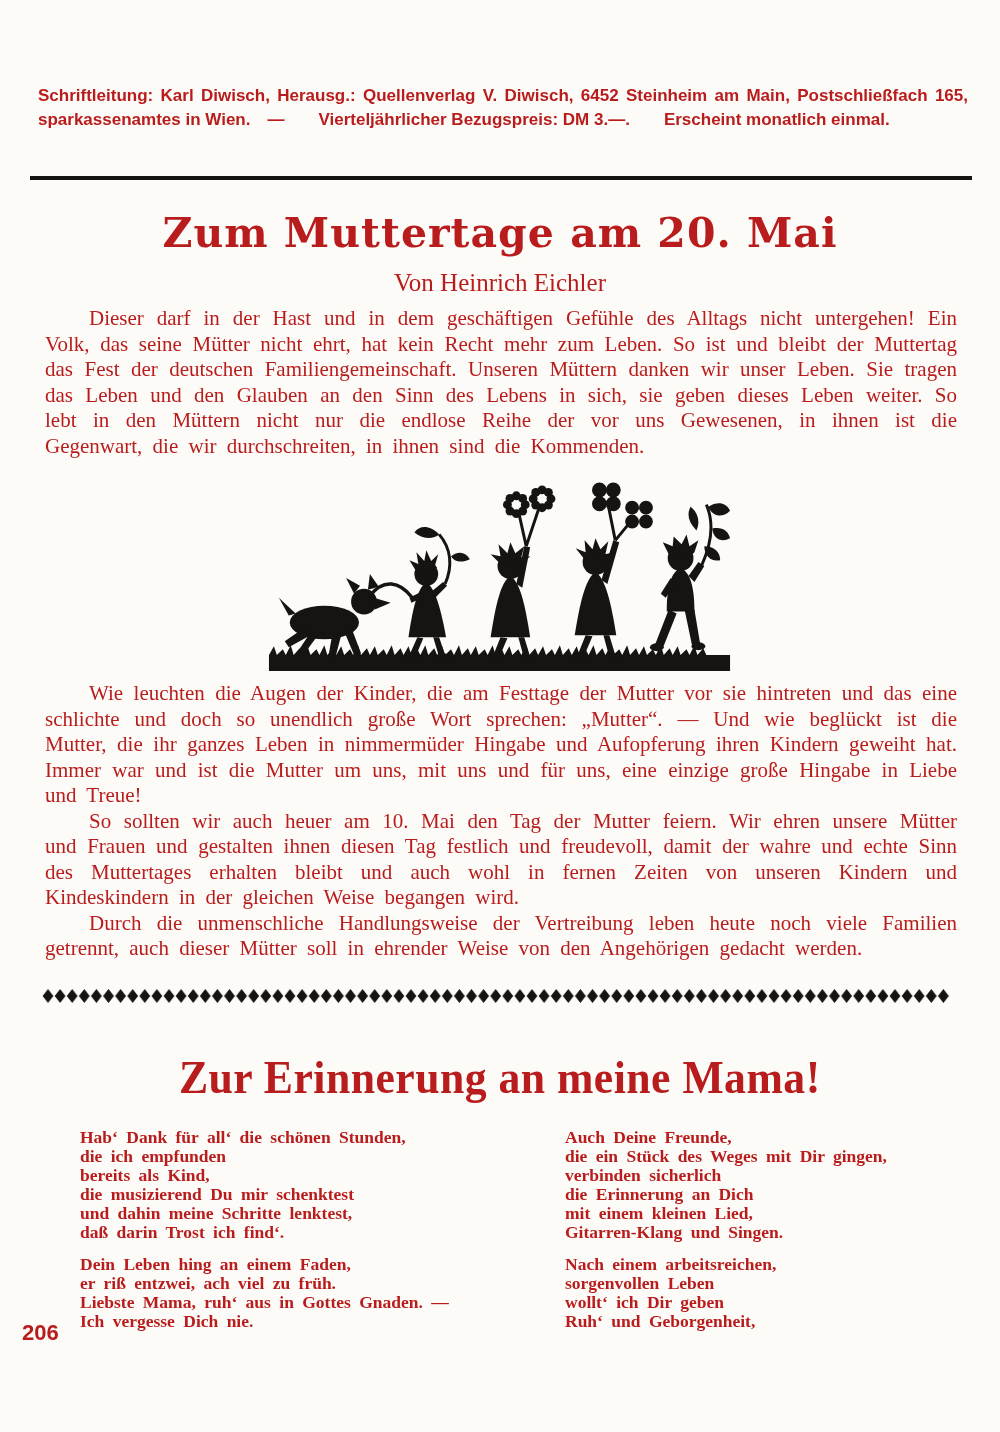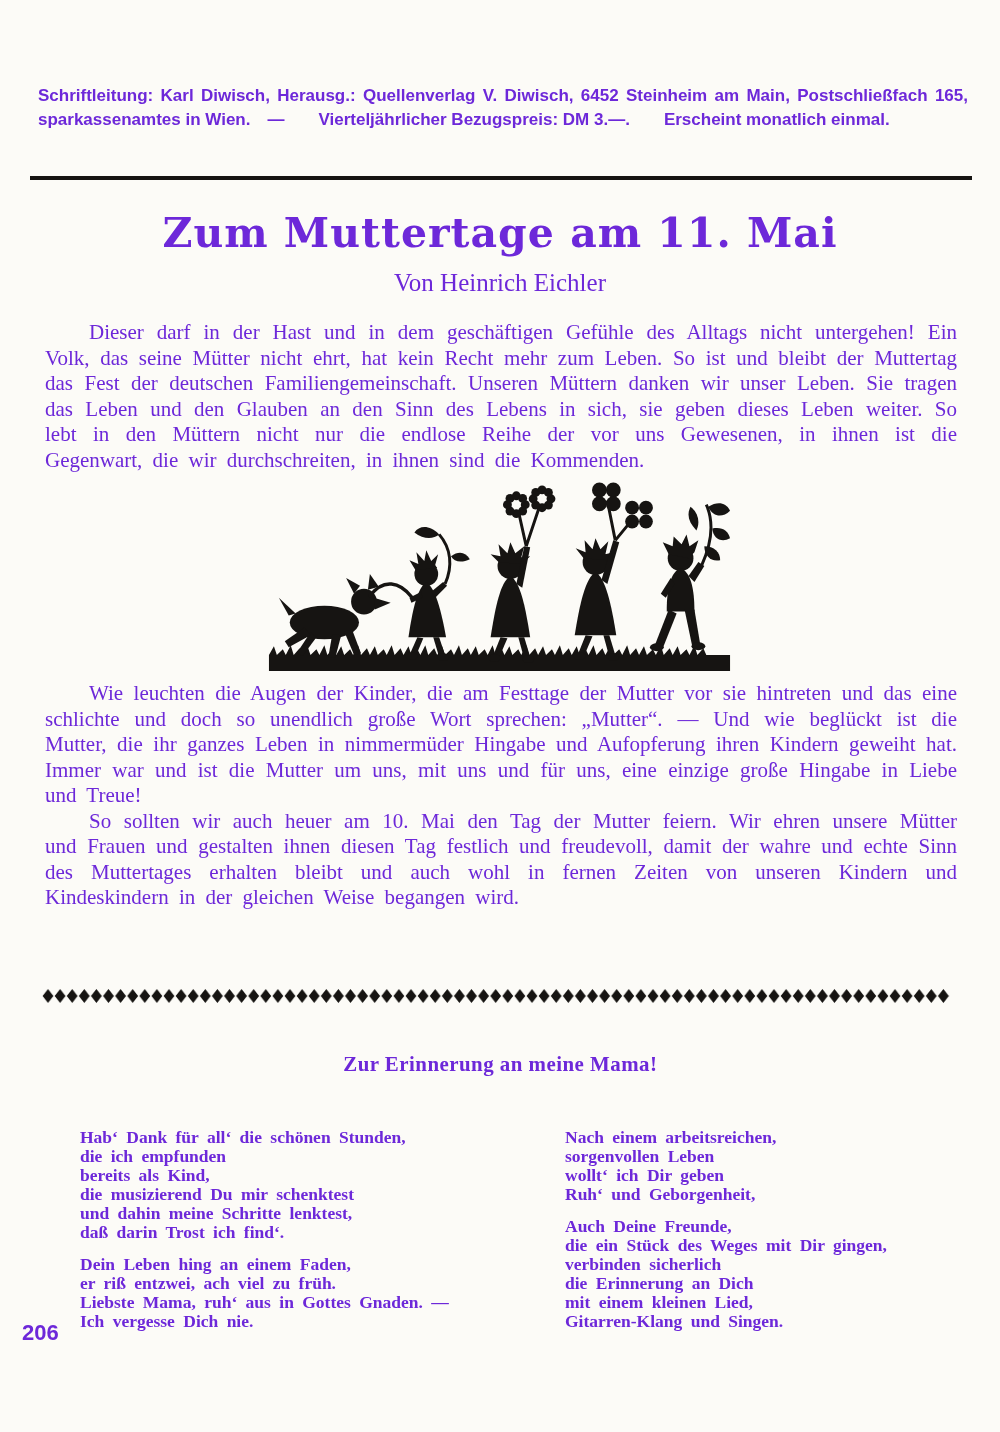--- a/index.html
+++ b/index.html
@@ -1,48 +1,48 @@
 <!DOCTYPE html>
 <html lang="de"><head>
 <meta charset="utf-8">
 <style>
   html,body{margin:0;padding:0;background:#e9e7e1;}
   .page{position:relative;width:1000px;height:1432px;margin:0 auto;background:#fcfbf7;
-        color:#6d28d9;font-family:"Liberation Serif",serif;overflow:hidden;}
+        color:#b91c1c;font-family:"Liberation Serif",serif;overflow:hidden;}
 
   
   .masthead{position:absolute;top:84px;left:38px;right:32px;
             font-family:"Liberation Sans",sans-serif;font-weight:bold;
             font-size:17px;line-height:23.5px;}
   .masthead .just{text-align:justify;text-align-last:justify;}
   .masthead .center{text-align:left;}
   .masthead-rule{position:absolute;top:176px;left:30px;right:28px;height:3.5px;background:#161412;}
 
   
   .article-title{position:absolute;top:209px;left:0;width:100%;text-align:center;
                  font-family:"DejaVu Serif",serif;font-weight:bold;font-size:41px;letter-spacing:1px;}
   .article-byline{position:absolute;top:269px;left:0;width:100%;text-align:center;font-size:25px;}
 
   
   .bodytext{font-size:21px;line-height:25.5px;text-align:justify;word-spacing:5px;}
   .bodytext p{margin:0;text-indent:44px;}
-  .para1{position:absolute;top:306px;left:45px;width:912px;margin-top:14px;}
+  .para1{position:absolute;top:306px;left:45px;width:912px;}
   .paras234{position:absolute;top:681px;left:45px;width:912px;}
 
   
   .figure{position:absolute;top:470px;left:50%;transform:translateX(-50%);}
   .figure svg{display:block;}
 
   
   .separator{position:absolute;top:989px;left:42px;}
   .separator svg{display:block;}
 
   
   .poem-title{position:absolute;top:1051px;left:0;width:100%;text-align:center;
-              font-weight:bold;font-size:22px;}
+              font-weight:bold;font-size:46px;}
   .poem-title span{display:inline-block;transform:scaleX(0.95);letter-spacing:0.5px;}
   .poem-cols{position:absolute;top:1128px;left:45px;right:45px;display:flex;}
   .poem-col{font-weight:bold;font-size:17.5px;line-height:19px;word-spacing:4px;}
   .col-left{margin-left:35px;width:430px;}
   .col-right{margin-left:55px;width:370px;}
   .poem-col p{margin:0 0 13px 0;white-space:pre-line;}
 
   .page-number{position:absolute;top:1320px;left:22px;
                font-family:"Liberation Sans",sans-serif;font-weight:bold;font-size:22px;}
 </style>
@@ -51,21 +51,21 @@
 
 <div class="page">
 
   <div class="masthead">
     <div class="just">Schriftleitung: Karl Diwisch, Herausg.: Quellenverlag V. Diwisch, 6452 Steinheim am Main, Postschließfach 165,</div>
     <div class="center">sparkassenamtes in Wien. —  Vierteljährlicher Bezugspreis: DM 3.—.  Erscheint monatlich einmal.</div>
   </div>
 
   <div class="masthead-rule"></div>
 
-  <h1 class="article-title" style="margin:0;">Zum Muttertage am 11. Mai</h1>
+  <h1 class="article-title" style="margin:0;">Zum Muttertage am 20. Mai</h1>
   <div class="article-byline">Von Heinrich Eichler</div>
 
   <div class="para1 bodytext">
     <p>Dieser darf in der Hast und in dem geschäftigen Gefühle des Alltags nicht untergehen! Ein Volk, das seine Mütter nicht ehrt, hat kein Recht mehr zum Leben. So ist und bleibt der Muttertag das Fest der deutschen Familiengemeinschaft. Unseren Müttern danken wir unser Leben. Sie tragen das Leben und den Glauben an den Sinn des Lebens in sich, sie geben dieses Leben weiter. So lebt in den Müttern nicht nur die endlose Reihe der vor uns Gewesenen, in ihnen ist die Gegenwart, die wir durchschreiten, in ihnen sind die Kommenden.</p>
   </div>
 
   <div class="figure">
     <svg width="470" height="205" viewBox="0 0 475 205">
       <g fill="#161412">
 
@@ -166,20 +166,21 @@
           <path d="M444,76 C454,76 460,82 460,90 C451,92 444,86 444,76 Z"></path>
           <path d="M436,60 C428,52 426,44 430,36 C438,42 440,52 436,60 Z"></path>
         </g>
       </g>
     </svg>
   </div>
 
   <div class="paras234 bodytext">
     <p>Wie leuchten die Augen der Kinder, die am Festtage der Mutter vor sie hintreten und das eine schlichte und doch so unendlich große Wort sprechen: „Mutter“. — Und wie beglückt ist die Mutter, die ihr ganzes Leben in nimmermüder Hingabe und Aufopferung ihren Kindern geweiht hat. Immer war und ist die Mutter um uns, mit uns und für uns, eine einzige große Hingabe in Liebe und Treue!</p>
     <p>So sollten wir auch heuer am 10. Mai den Tag der Mutter feiern. Wir ehren unsere Mütter und Frauen und gestalten ihnen diesen Tag festlich und freudevoll, damit der wahre und echte Sinn des Muttertages erhalten bleibt und auch wohl in fernen Zeiten von unseren Kindern und Kindeskindern in der gleichen Weise begangen wird.</p>
+    <p>Durch die unmenschliche Handlungsweise der Vertreibung leben heute noch viele Familien getrennt, auch dieser Mütter soll in ehrender Weise von den Angehörigen gedacht werden.</p>
   </div>
 
   <div class="separator">
     <svg width="908" height="14">
       <defs>
         <pattern id="dia" width="12.1" height="14" patternUnits="userSpaceOnUse">
           <path d="M6,0 L11.4,7 L6,14 L0.6,7 Z" fill="#161412"></path>
         </pattern>
       </defs>
       <rect width="908" height="14" fill="url(#dia)"></rect>
@@ -197,28 +198,28 @@
 bereits als Kind,
 die musizierend Du mir schenktest
 und dahin meine Schritte lenktest,
 daß darin Trost ich find‘.</p>
       <p>Dein Leben hing an einem Faden,
 er riß entzwei, ach viel zu früh.
 Liebste Mama, ruh‘ aus in Gottes Gnaden. —
 Ich vergesse Dich nie.</p>
     </div>
     <div class="poem-col col-right">
-      <p>Nach einem arbeitsreichen,
-sorgenvollen Leben
-wollt‘ ich Dir geben
-Ruh‘ und Geborgenheit,</p>
       <p>Auch Deine Freunde,
 die ein Stück des Weges mit Dir gingen,
 verbinden sicherlich
 die Erinnerung an Dich
 mit einem kleinen Lied,
 Gitarren-Klang und Singen.</p>
+      <p>Nach einem arbeitsreichen,
+sorgenvollen Leben
+wollt‘ ich Dir geben
+Ruh‘ und Geborgenheit,</p>
     </div>
   </div>
 
   <div class="page-number">206</div>
 
 </div>
 
 </body></html>

